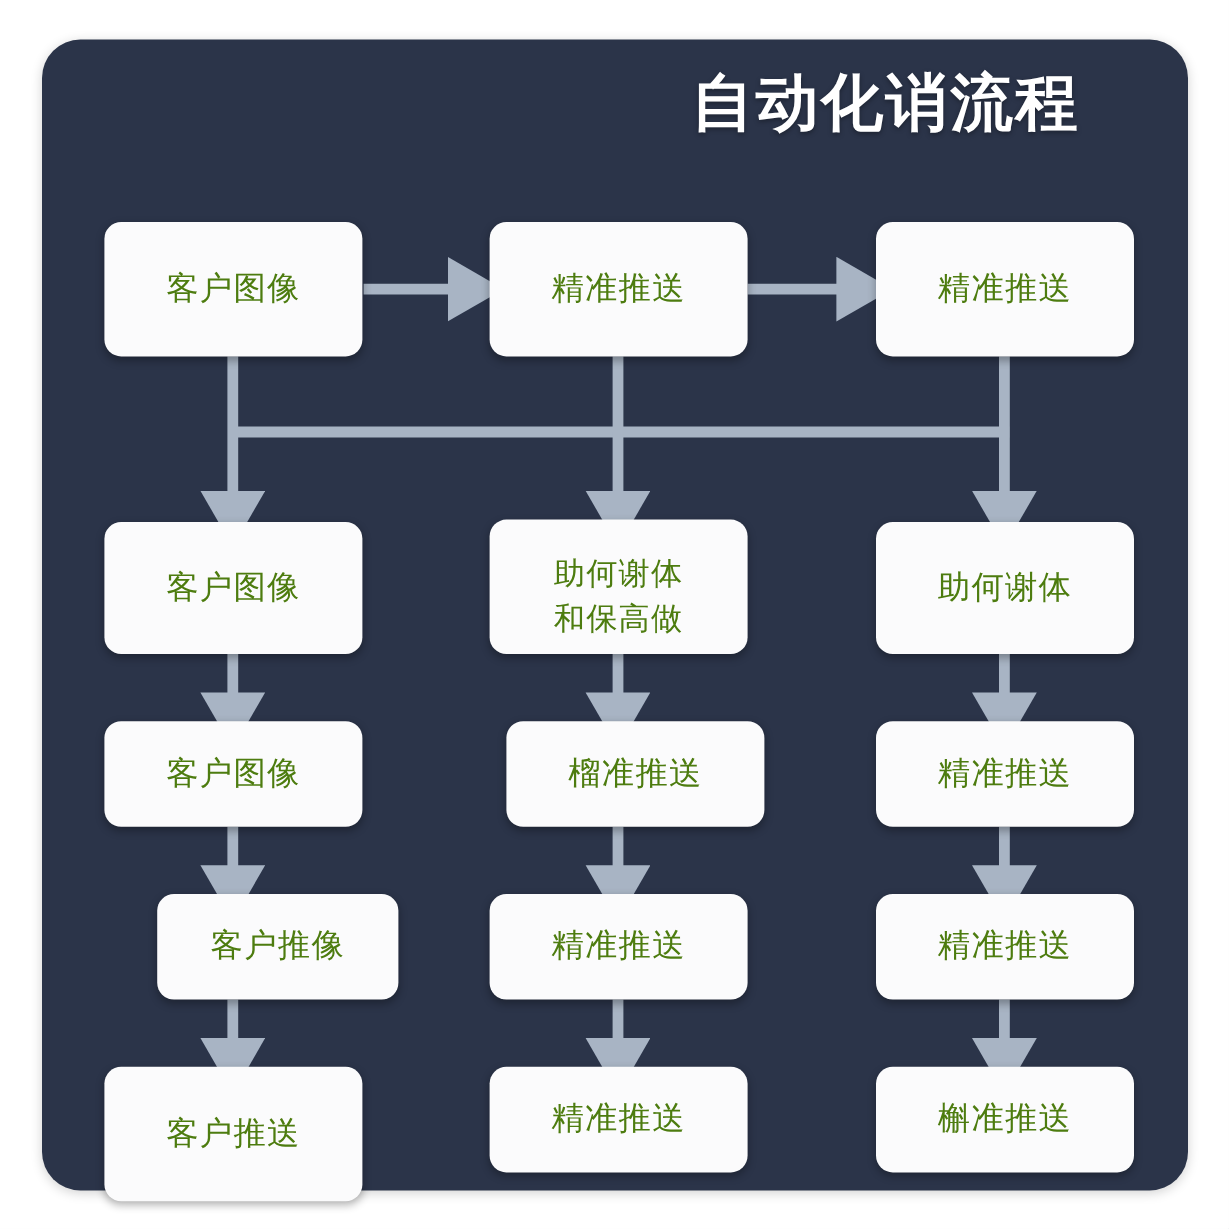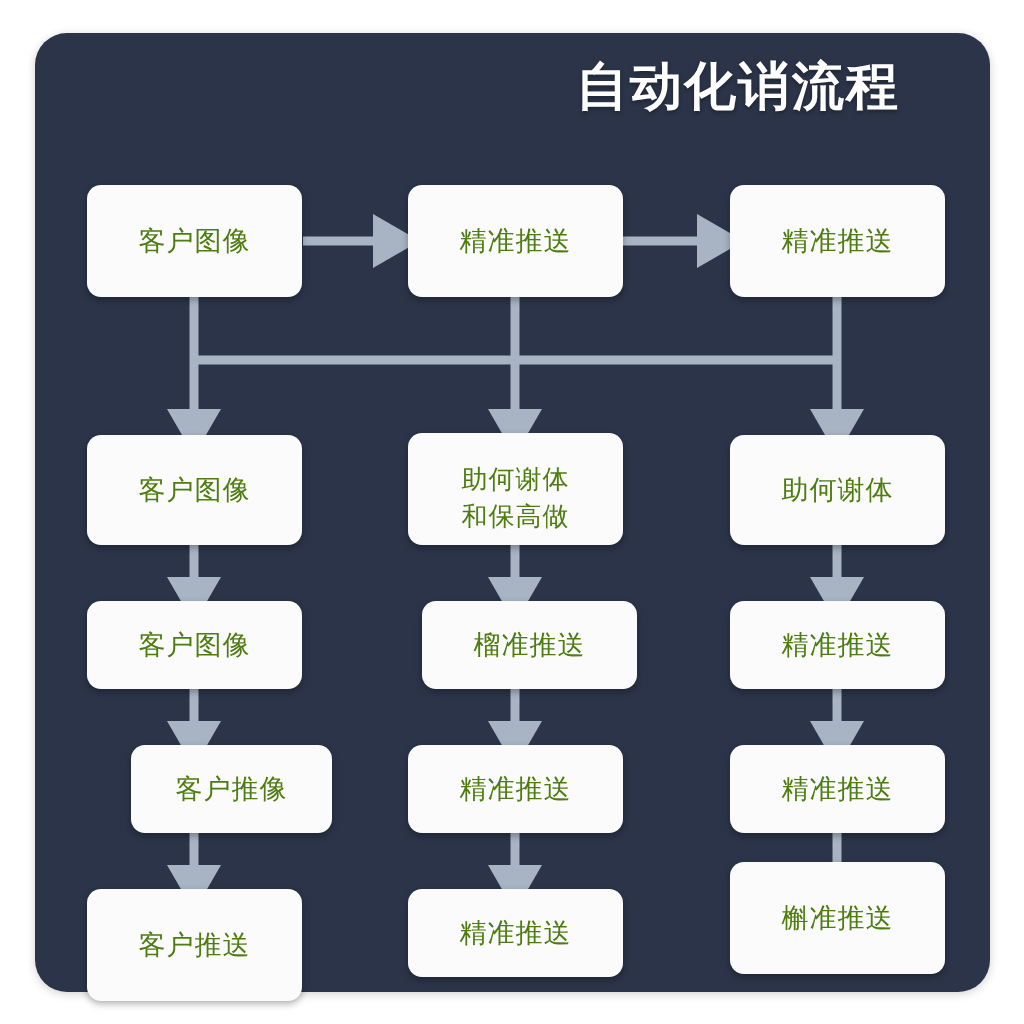--- a/index.html
+++ b/index.html
@@ -174,17 +174,17 @@
   <div class="node" style="left:730px; top:745px; width:215px; height:88px;">
     <span class="node-label">精准推送</span>
   </div>
 
   <div class="node" style="left:87px; top:889px; width:215px; height:112px;">
     <span class="node-label">客户推送</span>
   </div>
   <div class="node" style="left:408px; top:889px; width:215px; height:88px;">
     <span class="node-label">精准推送</span>
   </div>
-  <div class="node" style="left:730px; top:862px; width:215px; height:112px;">
+  <div class="node" style="left:730px; top:889px; width:215px; height:88px;">
     <span class="node-label">槲准推送</span>
   </div>
 
 </div>
 
 </body></html>

